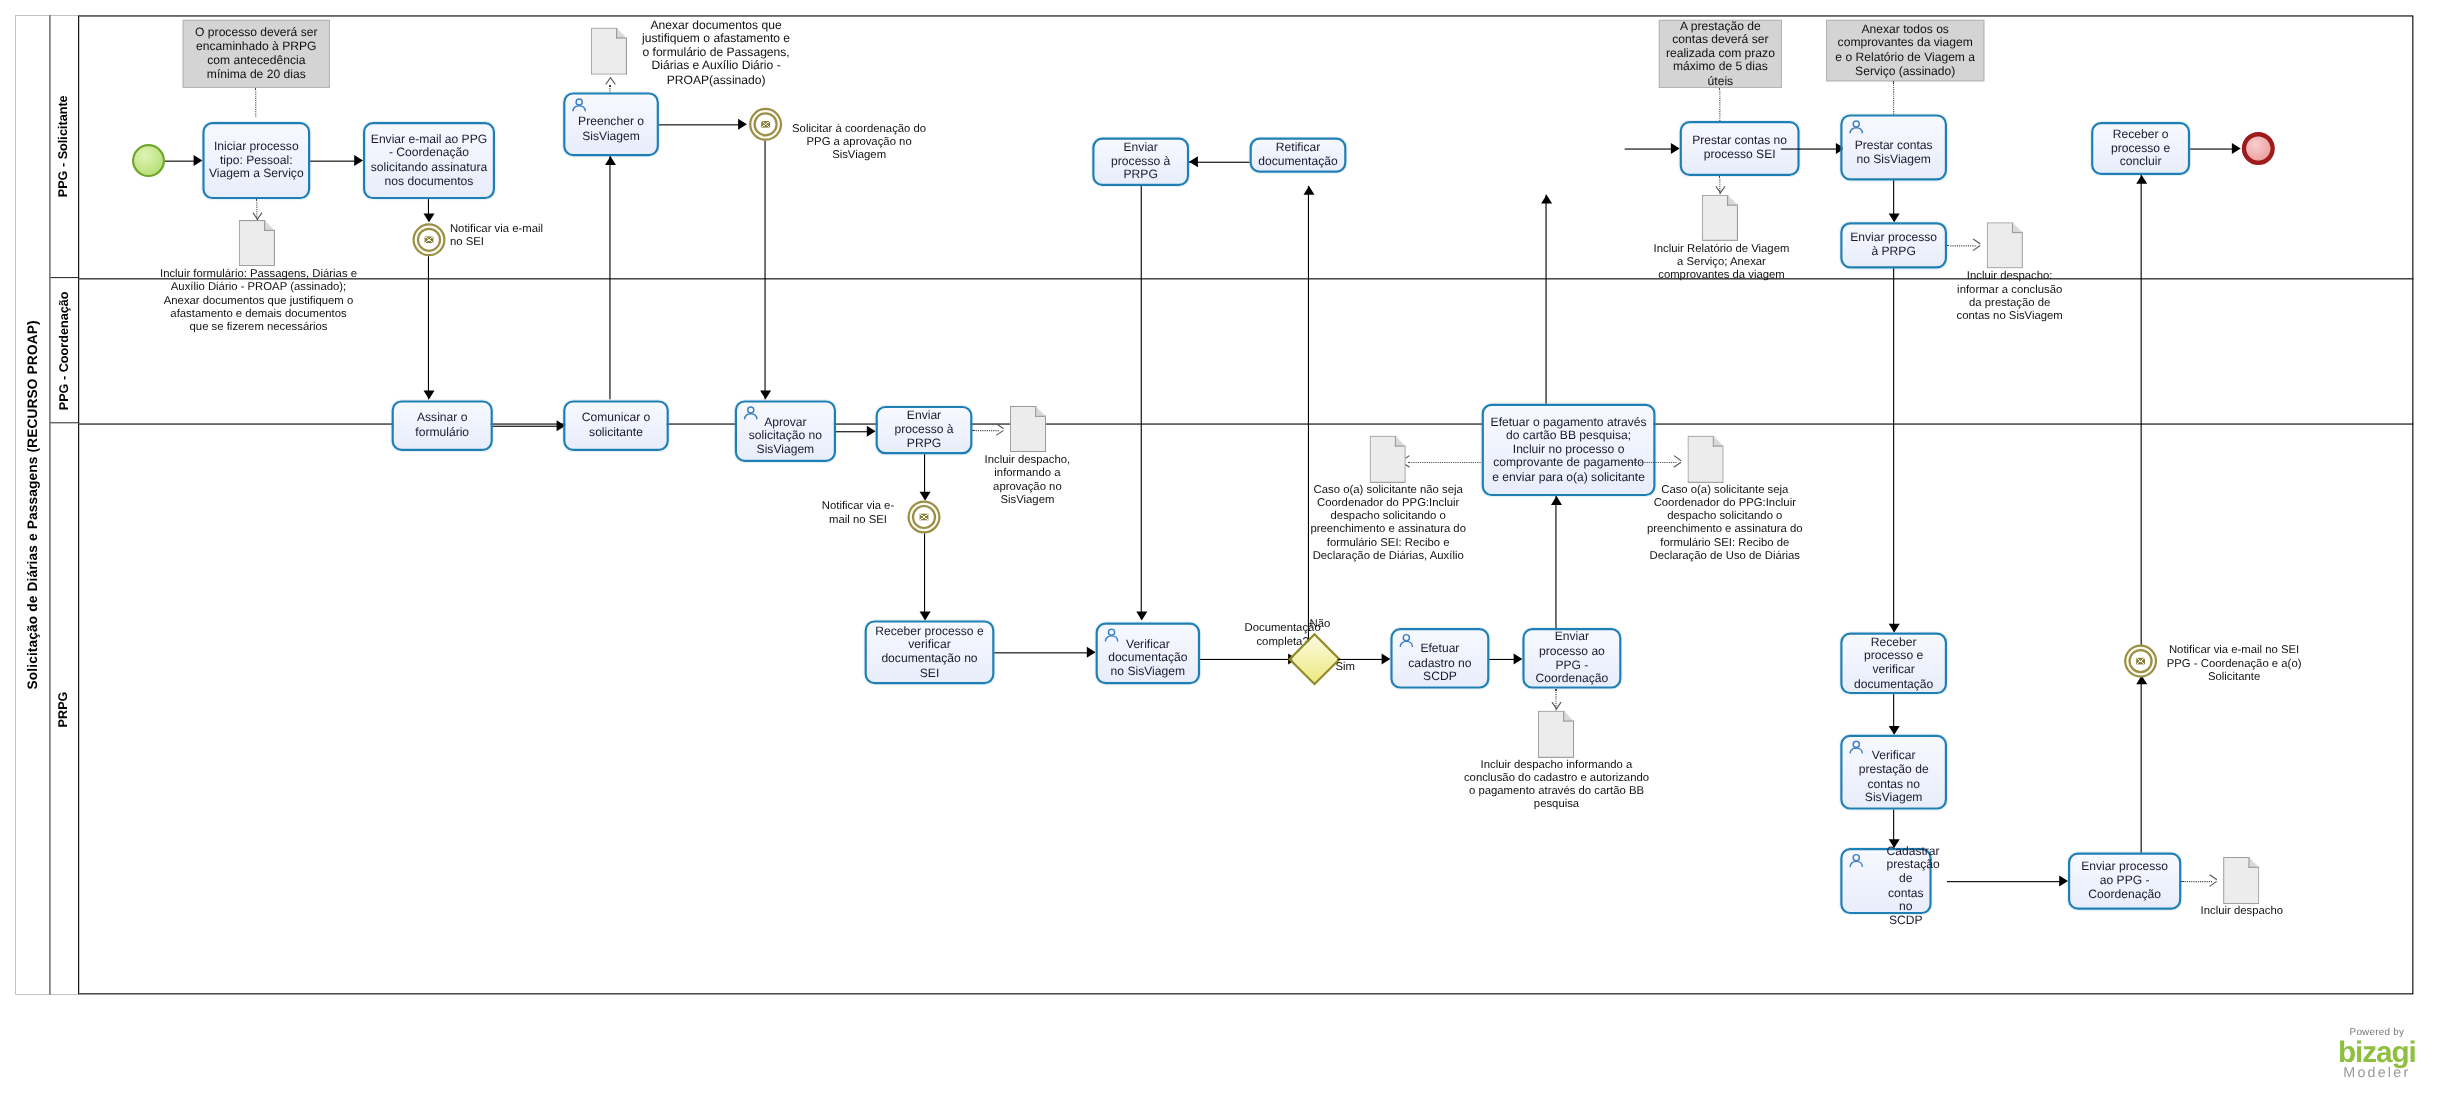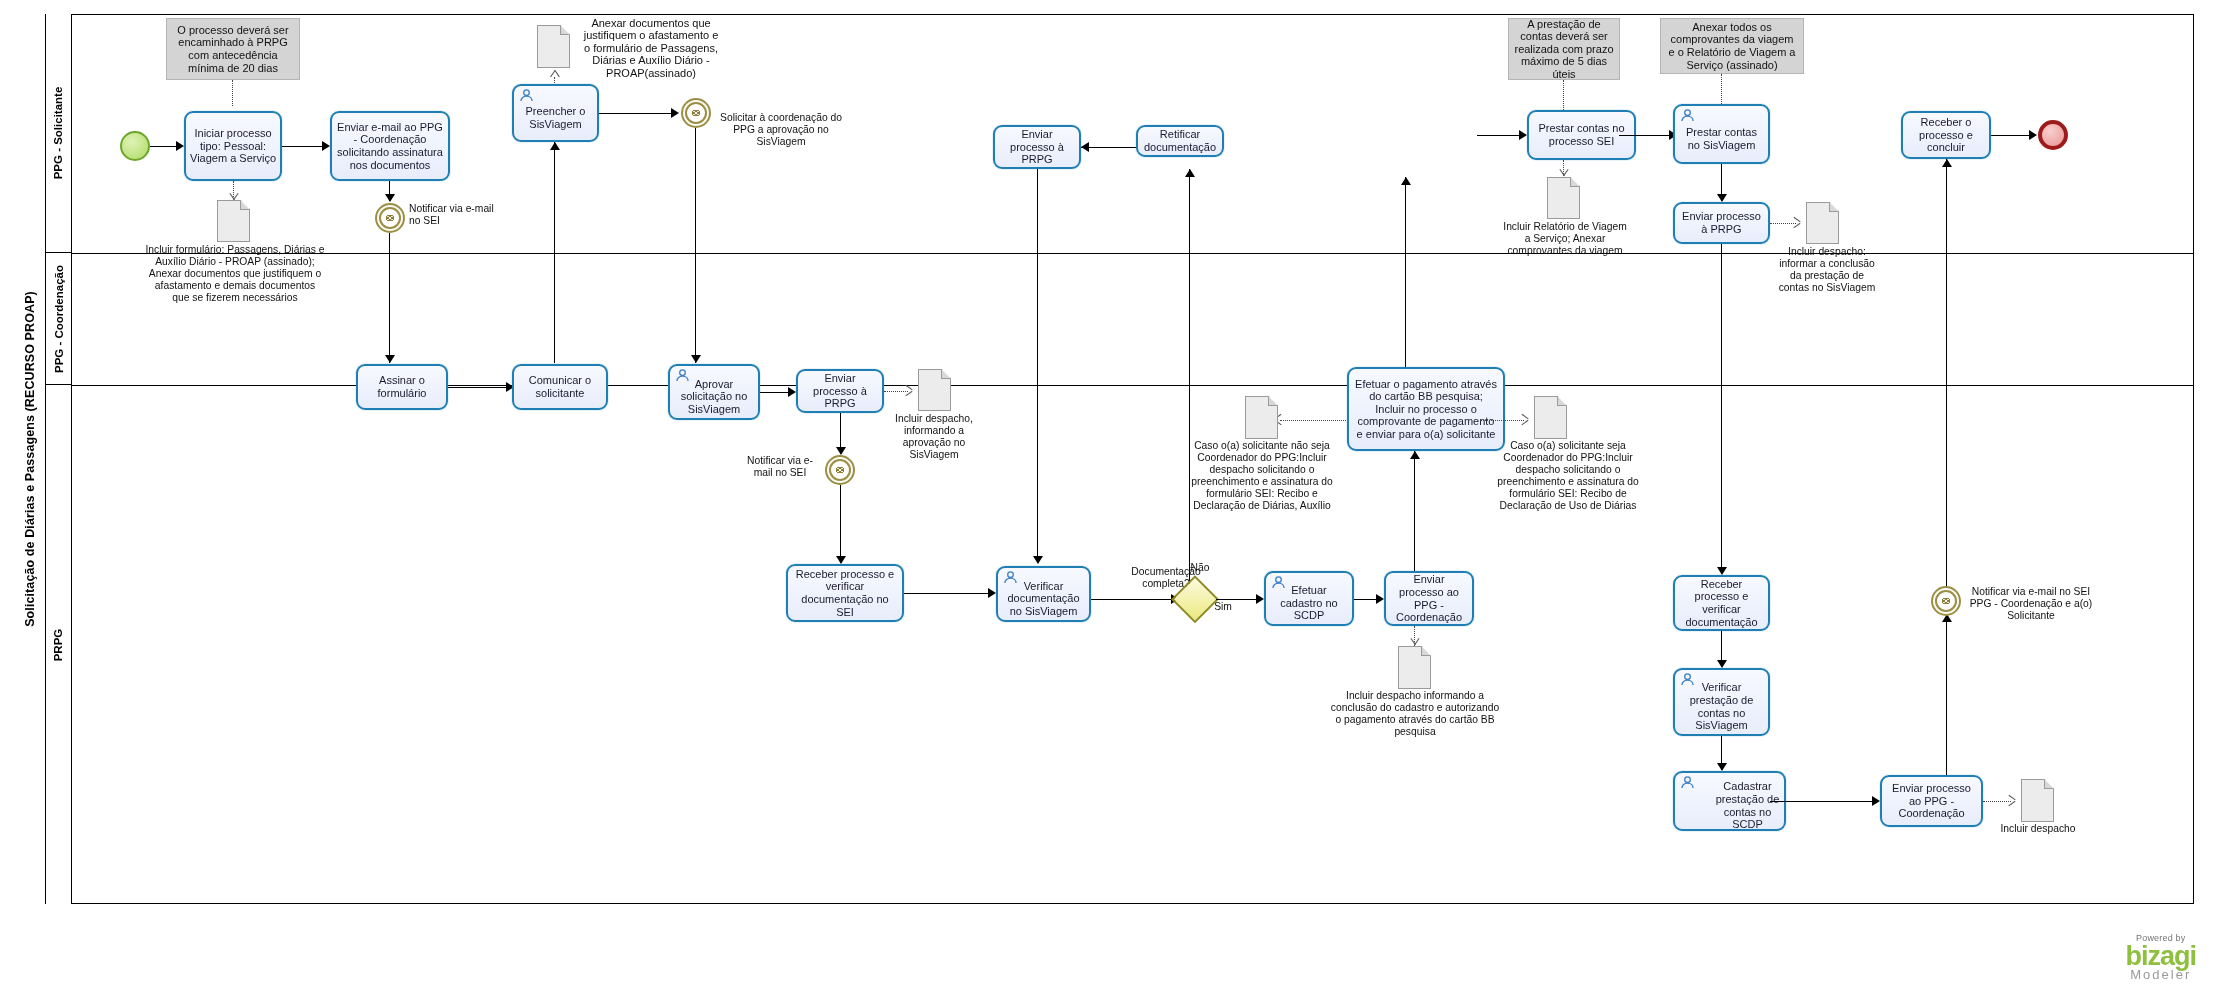--- a/index.html
+++ b/index.html
@@ -386,21 +386,21 @@
   <div class="task user" style="left:1673px;top:668px;width:97px;height:68px;">
     <svg class="user-icon" viewBox="0 0 16 14">
       <circle cx="8" cy="4" r="3" fill="none" stroke="#3b7fc4" stroke-width="1.4"></circle>
       <path d="M2 13c0-3.3 2.7-5.4 6-5.4s6 2.1 6 5.4" fill="none" stroke="#3b7fc4" stroke-width="1.4"></path>
     </svg>
     <span class="tlabel">Verificar prestação de contas no SisViagem</span>
   </div>
   <div class="ln v" style="left:1721px;top:736px;height:34px;"></div>
   <div class="arw d" style="left:1717px;top:763px;"></div>
 
-  <div class="task user" style="left:1673px;top:771px;width:113px;height:60px;padding-left:40px;">
+  <div class="task user" style="left:1673px;top:771px;width:83px;height:60px;padding-left:40px;">
     <svg class="user-icon" viewBox="0 0 16 14">
       <circle cx="8" cy="4" r="3" fill="none" stroke="#3b7fc4" stroke-width="1.4"></circle>
       <path d="M2 13c0-3.3 2.7-5.4 6-5.4s6 2.1 6 5.4" fill="none" stroke="#3b7fc4" stroke-width="1.4"></path>
     </svg>
     <span class="tlabel">Cadastrar prestação de contas no SCDP</span>
   </div>
   <div class="ln h" style="left:1770px;top:800.5px;width:104px;"></div>
   <div class="arw r" style="left:1872px;top:796px;"></div>
 
   <div class="task" style="left:1880px;top:775px;width:103px;height:52px;">

